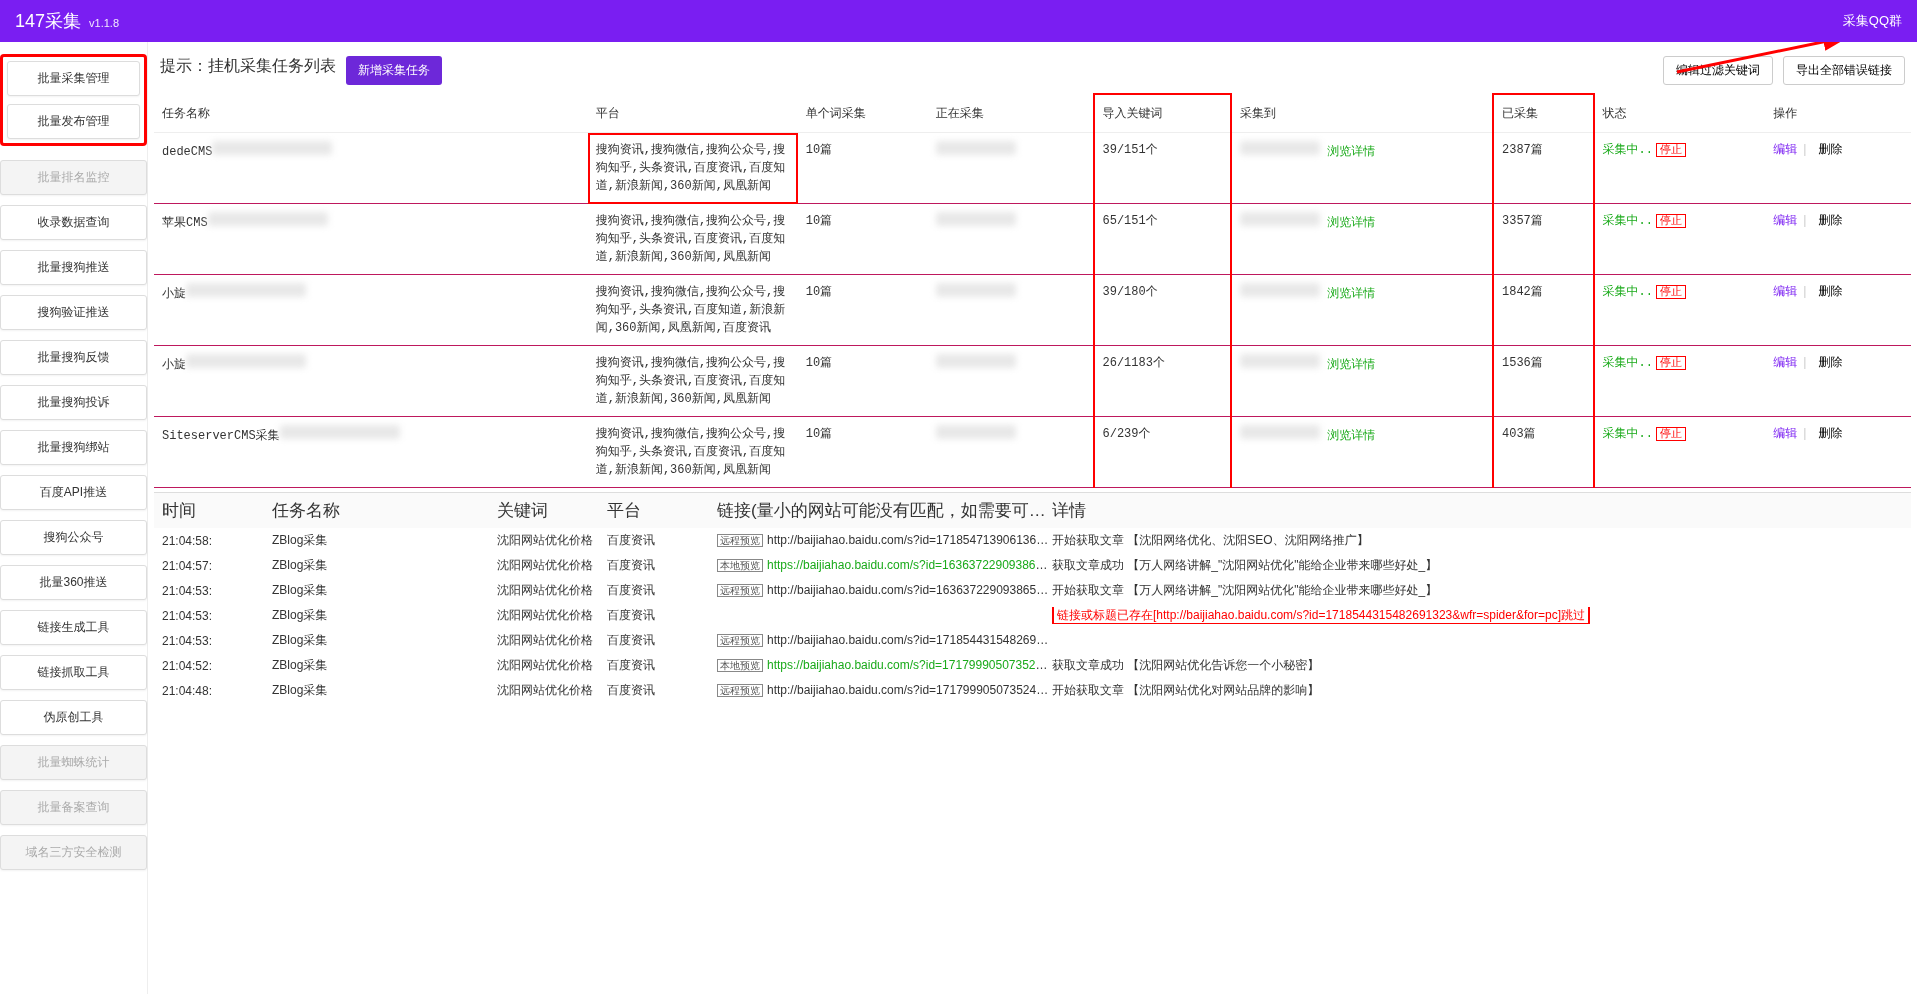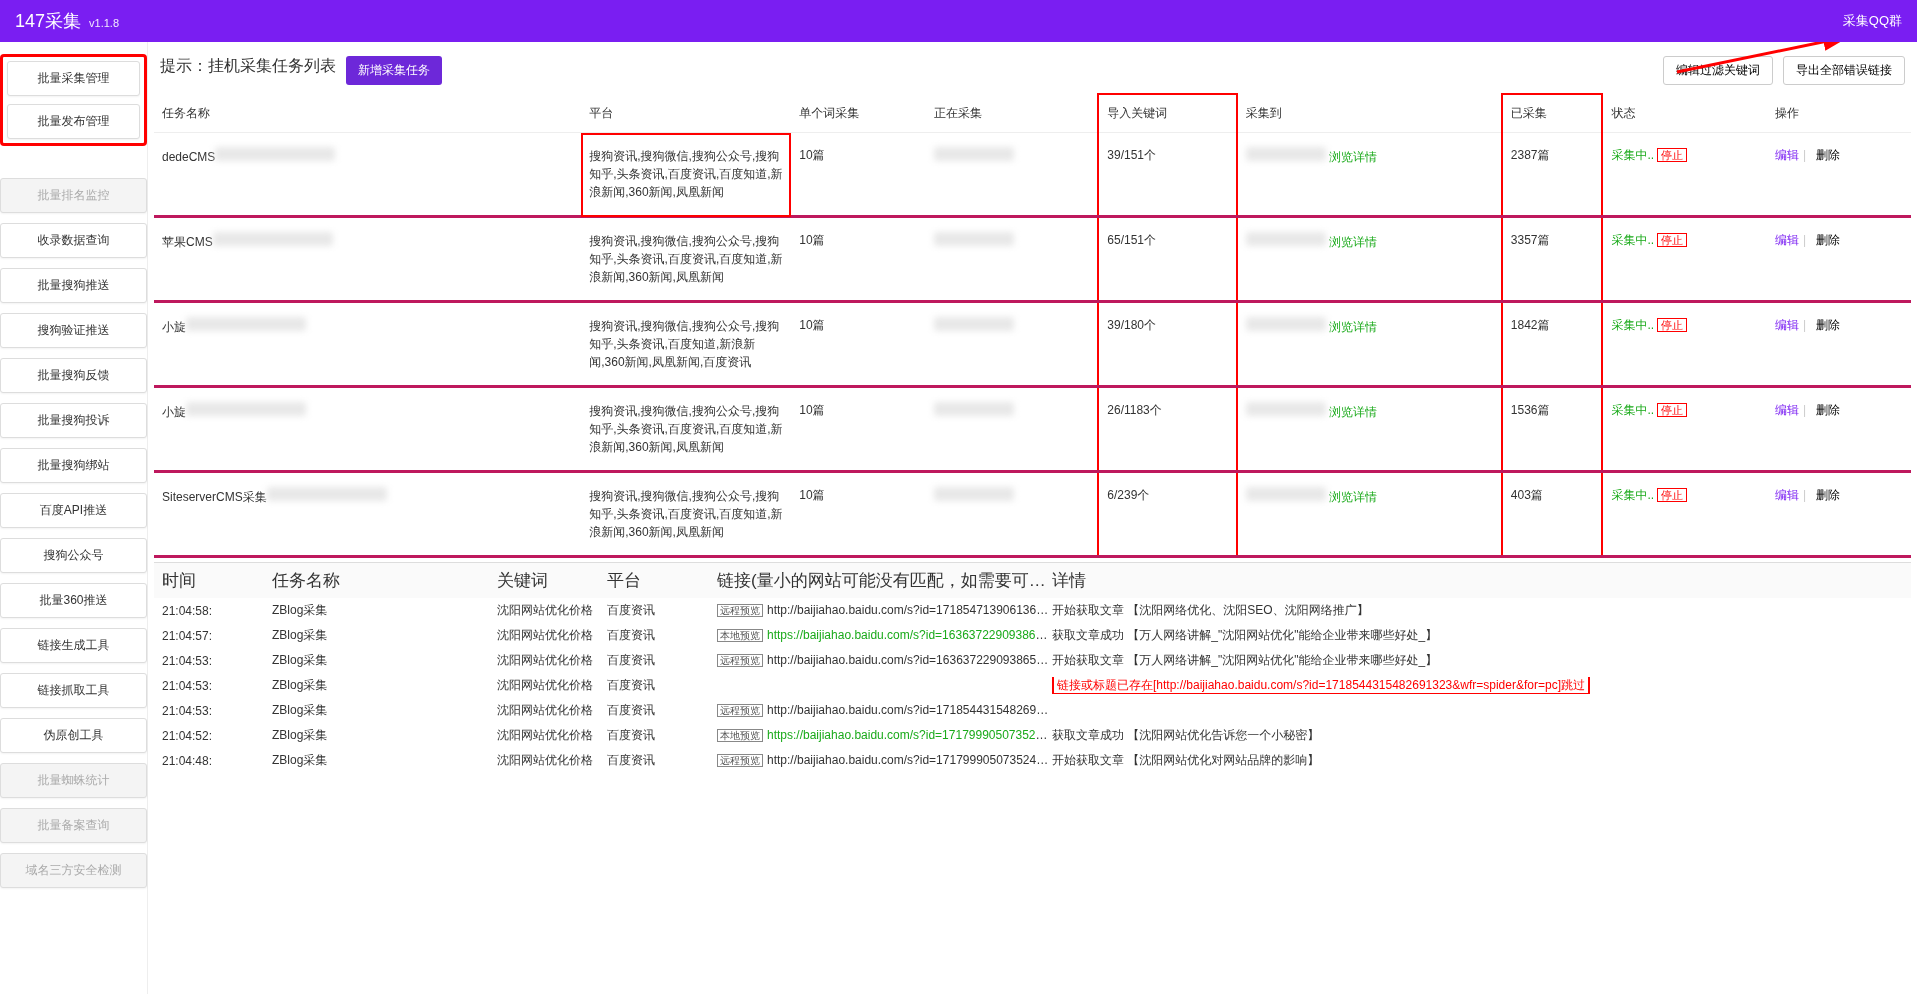--- a/index.html
+++ b/index.html
@@ -5,36 +5,36 @@
 * { margin: 0; padding: 0; box-sizing: border-box; }
 body { font-family: "Microsoft YaHei", Arial, sans-serif; font-size: 12px; background: #fff; color: #333; }
 
 .header { background: #7a1ef2; color: #fff; height: 42px; display: flex; align-items: center; padding: 0 15px; justify-content: space-between; }
 .header-left { display: flex; align-items: baseline; gap: 8px; }
 .app-title { font-size: 18px; font-weight: normal; }
 .app-version { font-size: 11px; opacity: 0.9; }
 .header-right { font-size: 13px; }
 
 .layout { display: flex; height: calc(100vh - 42px); }
-.sidebar { width: 148px; padding: 12px 0; background: #fff; display: flex; flex-direction: column; gap: 28px; border-right: 1px solid #eee; }
+.sidebar { width: 148px; padding: 12px 0; background: #fff; display: flex; flex-direction: column; gap: 10px; border-right: 1px solid #eee; }
 .side-btn { background: #fff; border: 1px solid #ddd; border-radius: 3px; padding: 8px 6px; text-align: center; cursor: pointer; font-size: 12px; color: #333; box-shadow: 0 1px 2px rgba(0,0,0,0.05); }
 .side-btn.disabled { background: #f4f4f4; color: #aaa; cursor: default; }
 .sidebar-hl { border: 3px solid #ff0000; border-radius: 4px; padding: 4px; margin-bottom: 4px; display: flex; flex-direction: column; gap: 8px; }
 
 .main { flex: 1; display: flex; flex-direction: column; overflow: hidden; padding: 6px; position: relative; }
 
 .toolbar { display: flex; gap: 10px; padding: 8px 6px; }
 .hint-label { font-size: 16px; }
 .btn-purple { background: #6d28d9; color: #fff; border: none; border-radius: 3px; padding: 5px 12px; cursor: pointer; font-size: 12px; }
 .toolbar-spacer { flex: 1; }
 .btn-outline { background: #fff; border: 1px solid #ccc; border-radius: 3px; padding: 5px 12px; cursor: pointer; font-size: 12px; }
 
 .tasks-table { width: 100%; border-collapse: collapse; }
 .tasks-table th { text-align: left; font-weight: normal; padding: 10px 8px; font-size: 12px; border-bottom: 1px solid #eee; }
-.tasks-table td { padding: 14px 8px; font-size: 12px; vertical-align: top; border-bottom: 3px solid #be185d; }
+.tasks-table td { padding: 8px 8px; font-size: 12px; vertical-align: top; border-bottom: 1px solid #be185d; font-family: Liberation Mono, monospace; }
 .platform-cell { max-width: 200px; line-height: 1.5; }
 .blur { background: #e8e8e8; color: transparent; filter: blur(3px); border-radius: 2px; display: inline-block; height: 14px; }
 .blur-sm { width: 80px; }
 .blur-md { width: 120px; }
 .link-green { color: #1aaa1a; cursor: pointer; margin-top: 21px; }
 .status-green { color: #1aaa1a; }
 .tag-stop { border: 1px solid #ff0000; color: #ff0000; padding: 0 3px; font-size: 11px; margin-left: 3px; cursor: pointer; }
 .action-edit { color: #7a1ef2; cursor: pointer; }
 .action-del { color: #000000; cursor: pointer; margin-left: 6px; }
 .sep { color: #ccc; margin: 0 4px; }

